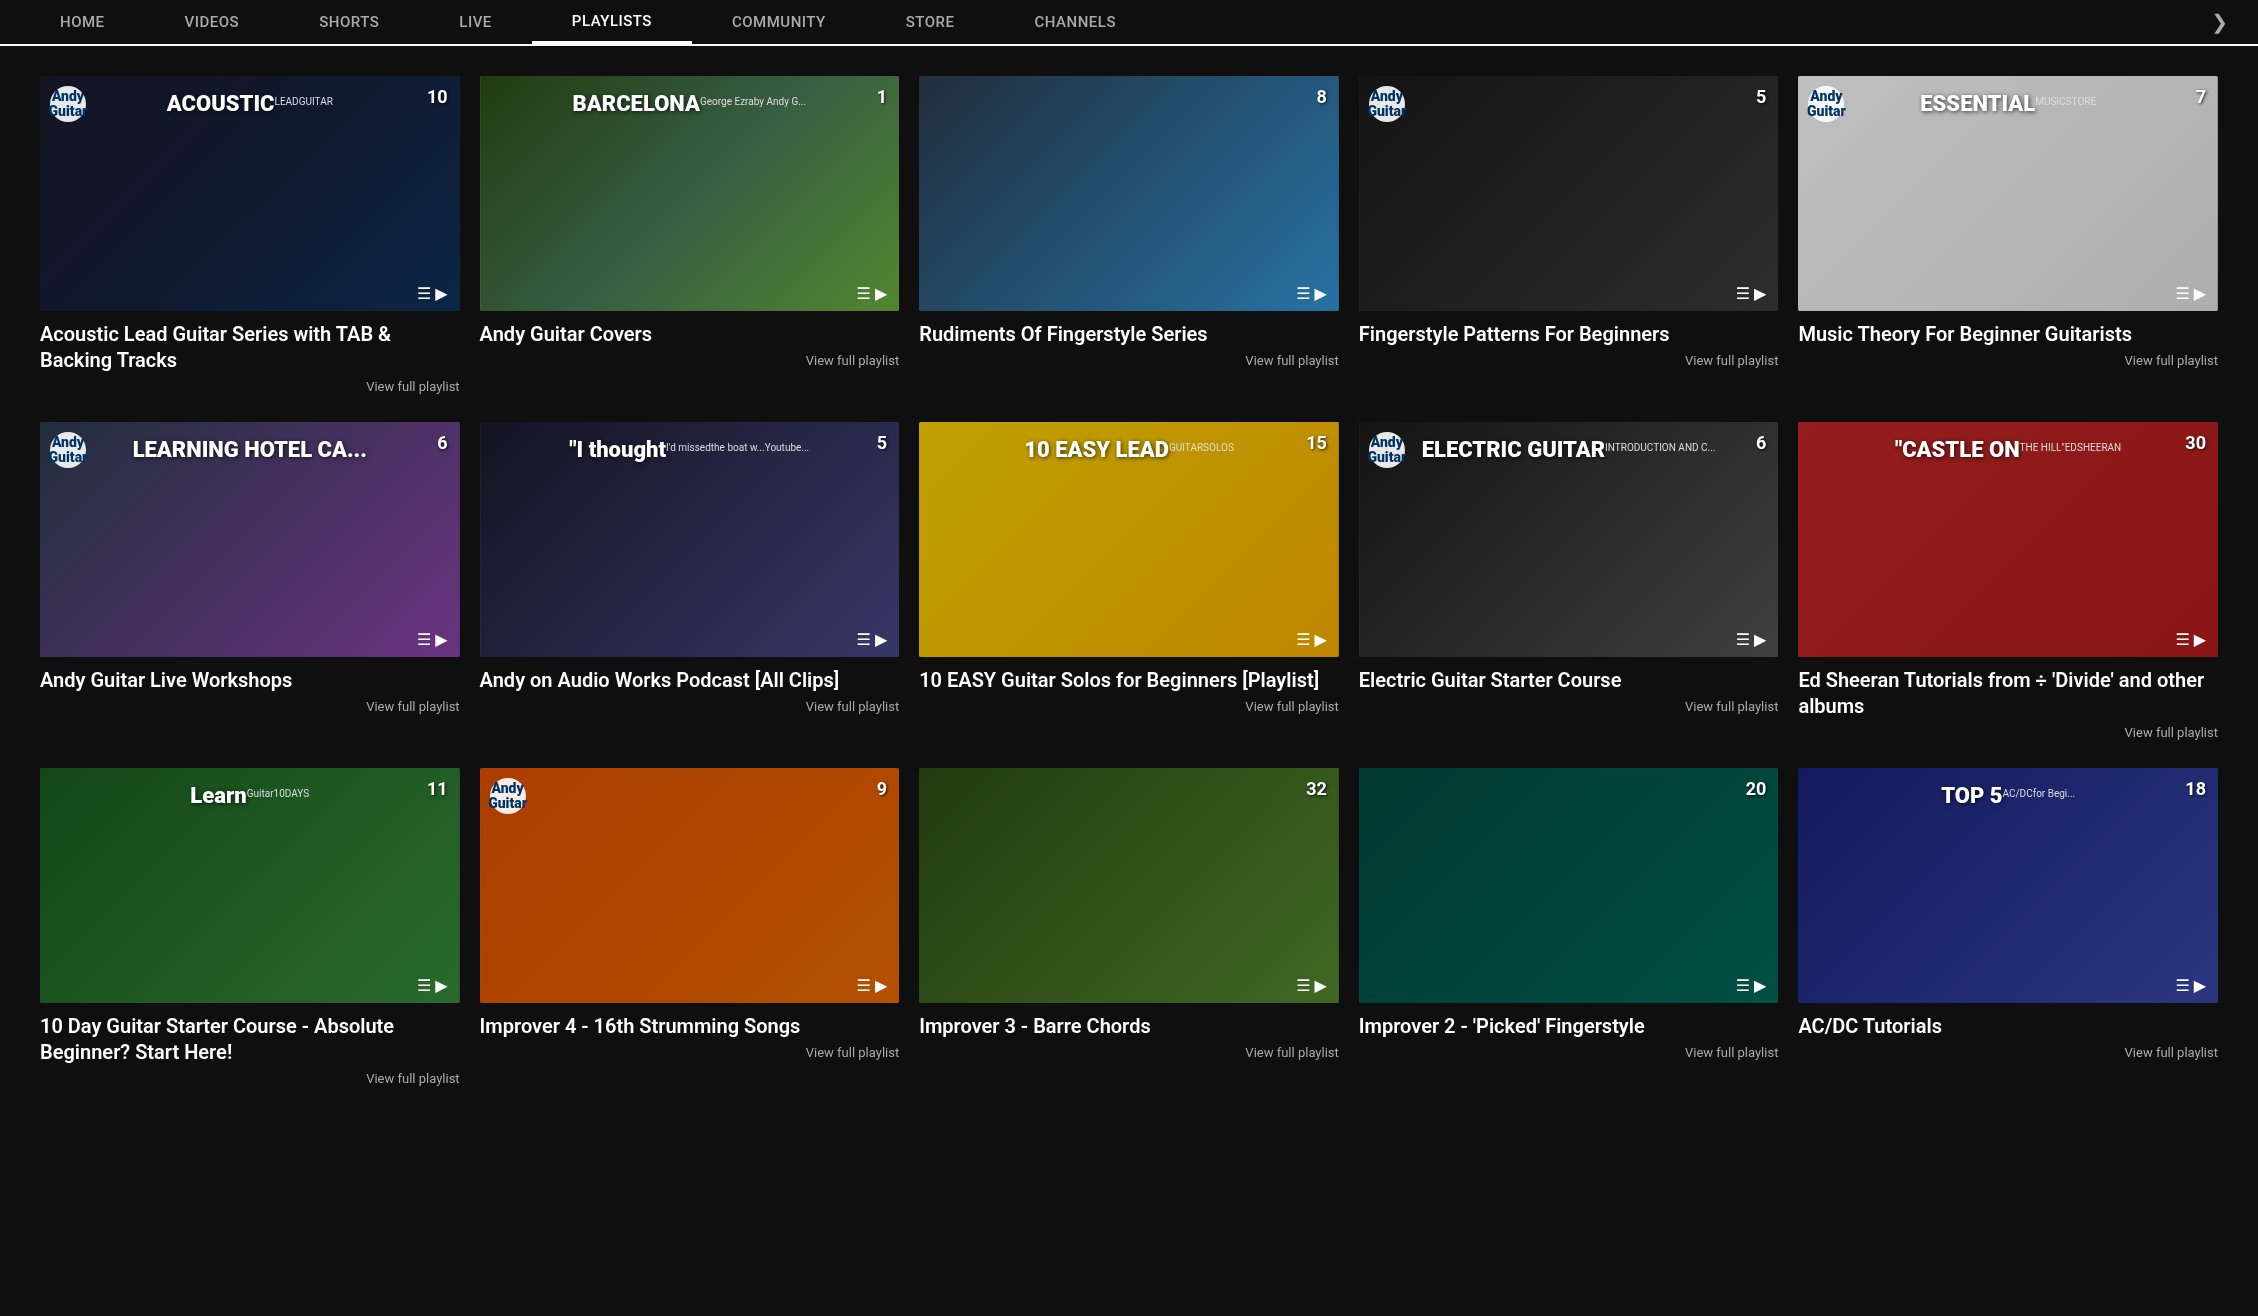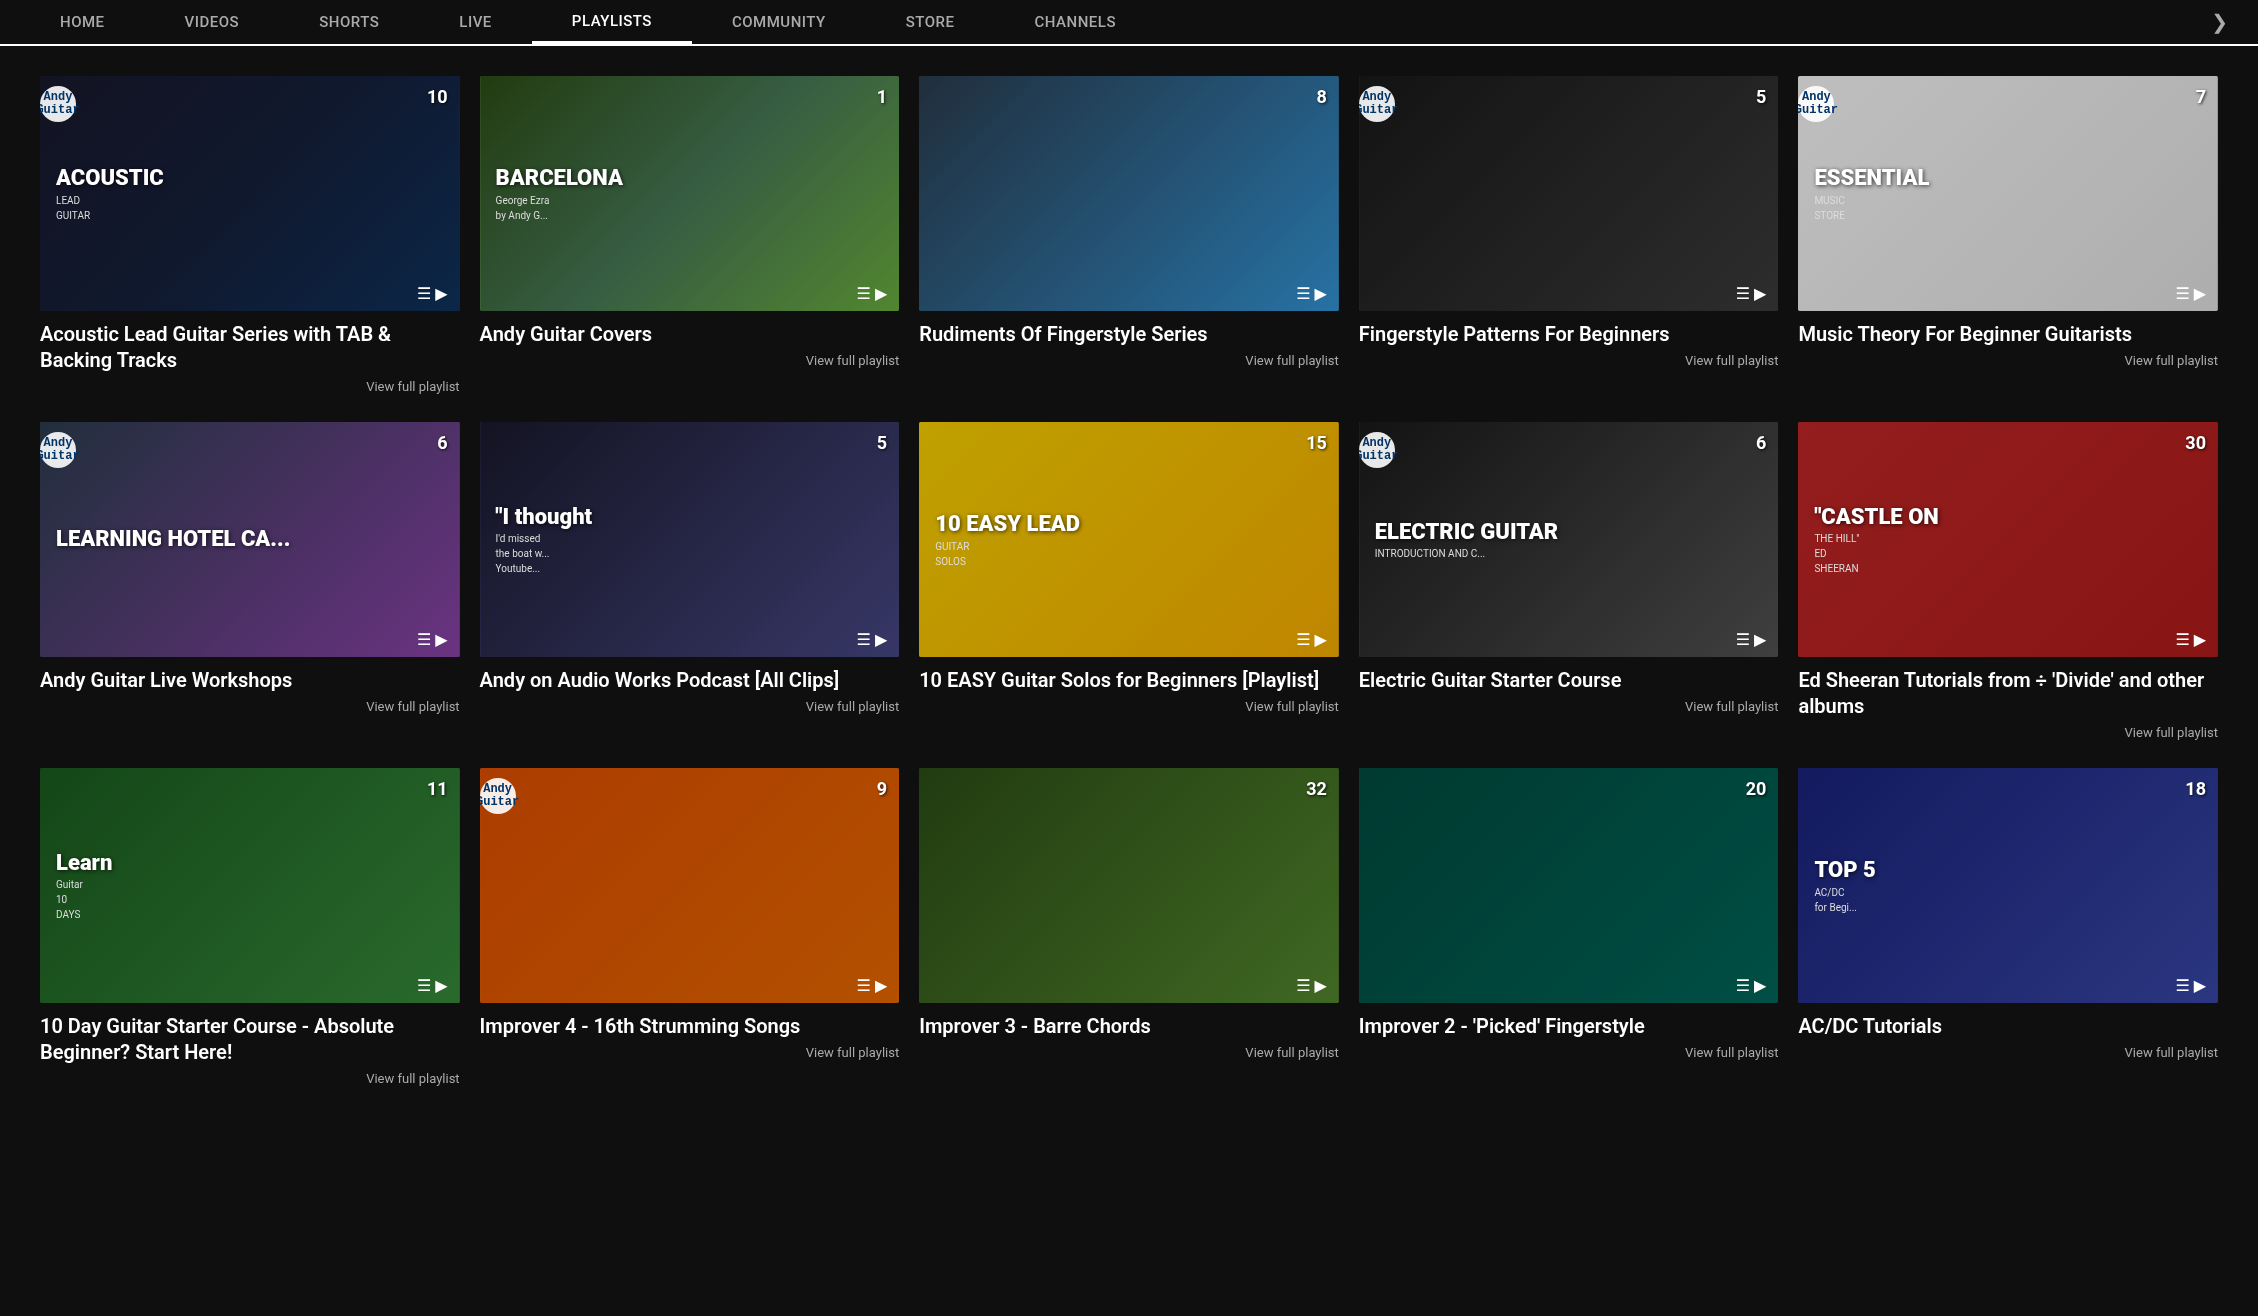--- a/index.html
+++ b/index.html
@@ -129,53 +129,52 @@
       color: #aaa;
       cursor: pointer;
       text-align: right;
     }
 
     
     .thumb-text {
       position: absolute;
       top: 0; left: 0; right: 0; bottom: 0;
       display: flex;
-      flex-direction: column;
+      flex-direction: row;
       justify-content: center;
       padding: 16px;
     }
     .thumb-text .big-text {
       font-size: 22px;
       font-weight: 900;
       color: #fff;
       line-height: 1.1;
       text-shadow: 1px 1px 4px rgba(0,0,0,0.7);
     }
     .thumb-text .sub-text {
       font-size: 10px;
       color: #ddd;
       margin-top: 4px;
     }
     .logo-badge {
       position: absolute;
       top: 10px;
-      left: 0;
+      left: 10px;
       background: rgba(255,255,255,0.9);
       border-radius: 50%;
       width: 36px;
       height: 36px;
       display: flex;
       align-items: center;
       justify-content: center;
-      font-size: 12px;
+      font-size: 14px;
       font-weight: 900;
       color: #003366;
       text-align: center;
       line-height: 1.1;
-      font-family: Liberation Mono, monospace;
     }
   </style>
 </head>
 <body>
 
 <nav class="nav-bar">
 
   <div class="nav-item">HOME</div>
     <div class="nav-item">VIDEOS</div>
     <div class="nav-item">SHORTS</div>

